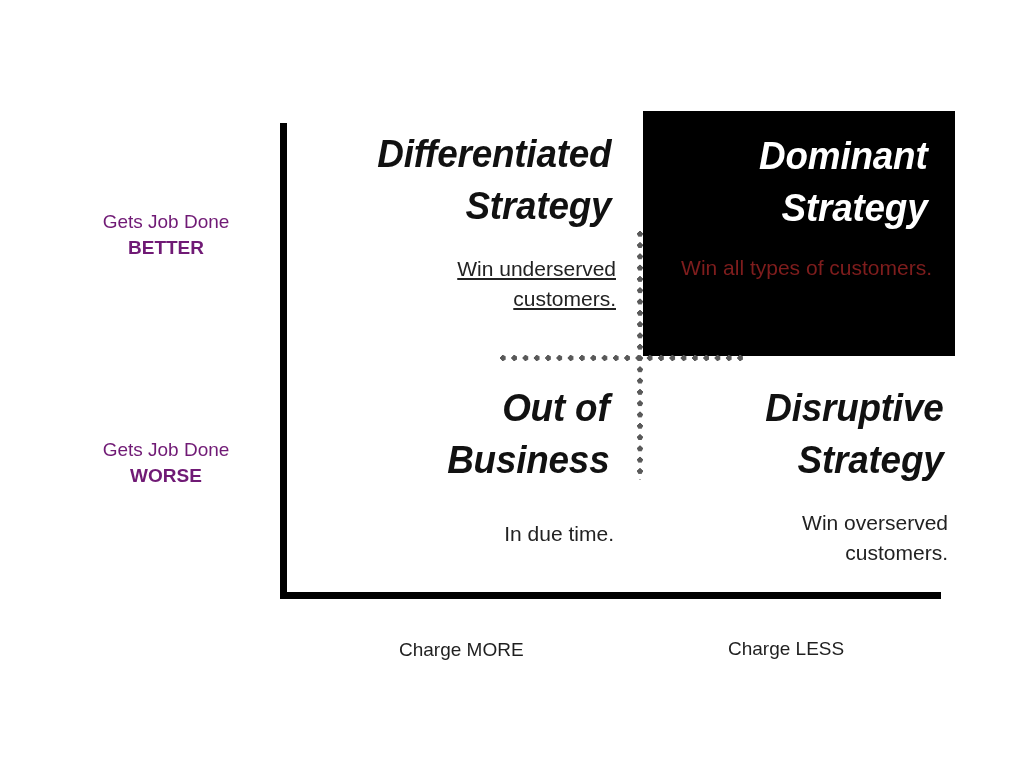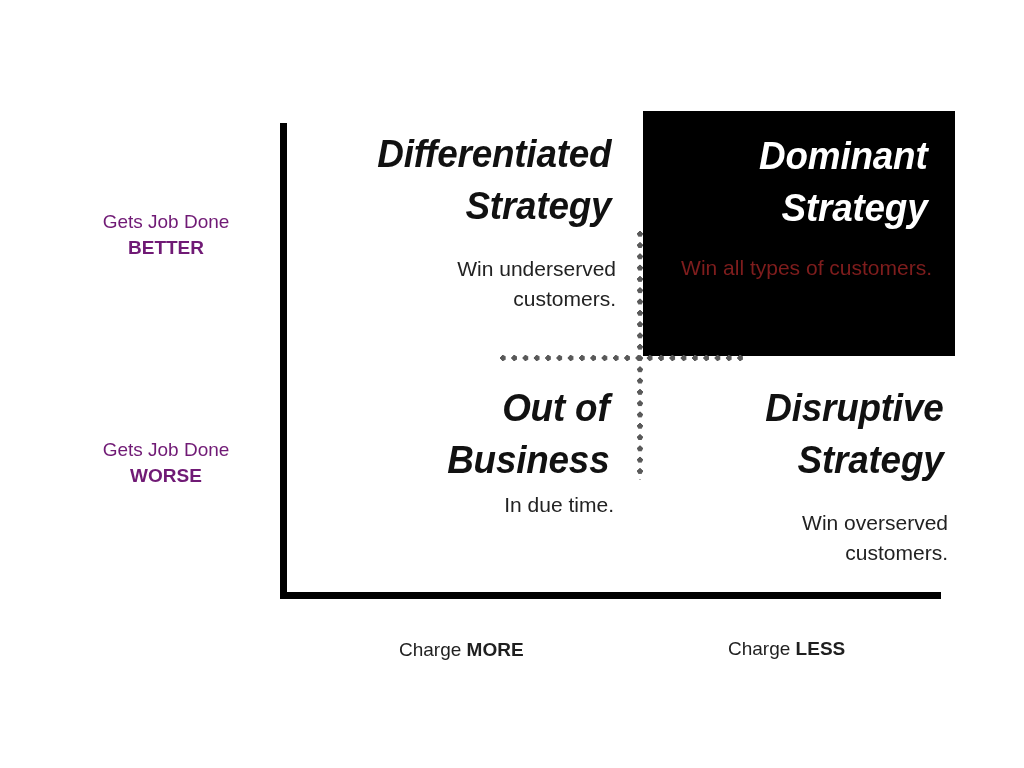--- a/index.html
+++ b/index.html
@@ -97,41 +97,41 @@
     color: #222222;
     white-space: pre-line;
   }
 
   
   #quad-differentiated {
     left: 310px;
     top: 128px;
     width: 306px;
   }
-  #quad-differentiated .quad-desc { margin-top: 22px; }
+  #quad-differentiated .quad-desc { margin-top: 22px; text-decoration: underline; }
 
   
   #quad-dominant {
     left: 632px;
     top: 130px;
     width: 300px;
   }
   #quad-dominant .quad-title { color: #ffffff; }
   #quad-dominant .quad-desc {
     color: #7f1d1d;
     margin-top: 19px;
   }
 
   
   #quad-outofbusiness {
     left: 312px;
     top: 382px;
     width: 302px;
   }
-  #quad-outofbusiness .quad-desc { margin-top: 4px; }
+  #quad-outofbusiness .quad-desc { margin-top: 33px; }
 
   
   #quad-disruptive {
     left: 650px;
     top: 382px;
     width: 298px;
   }
   #quad-disruptive .quad-desc { margin-top: 22px; }
 
   
@@ -150,21 +150,21 @@
   #ylabel-better { left: 60px; top: 209px; }
   #ylabel-worse  { left: 60px; top: 437px; }
 
   .xlabel {
     position: absolute;
     font-size: 19px;
     line-height: 26px;
     color: #1f1f1f;
     white-space: nowrap;
   }
-  .xlabel .emph { font-weight: bold; }
+  .xlabel .emph { font-weight: normal; }
   #xlabel-more { left: 399px; top: 637px; }
   #xlabel-less { left: 728px; top: 636px; }
 </style>
 </head>
 <body>
 
 <div id="canvas">
 
   <div class="axis-v"></div>
   <div class="axis-h"></div>

